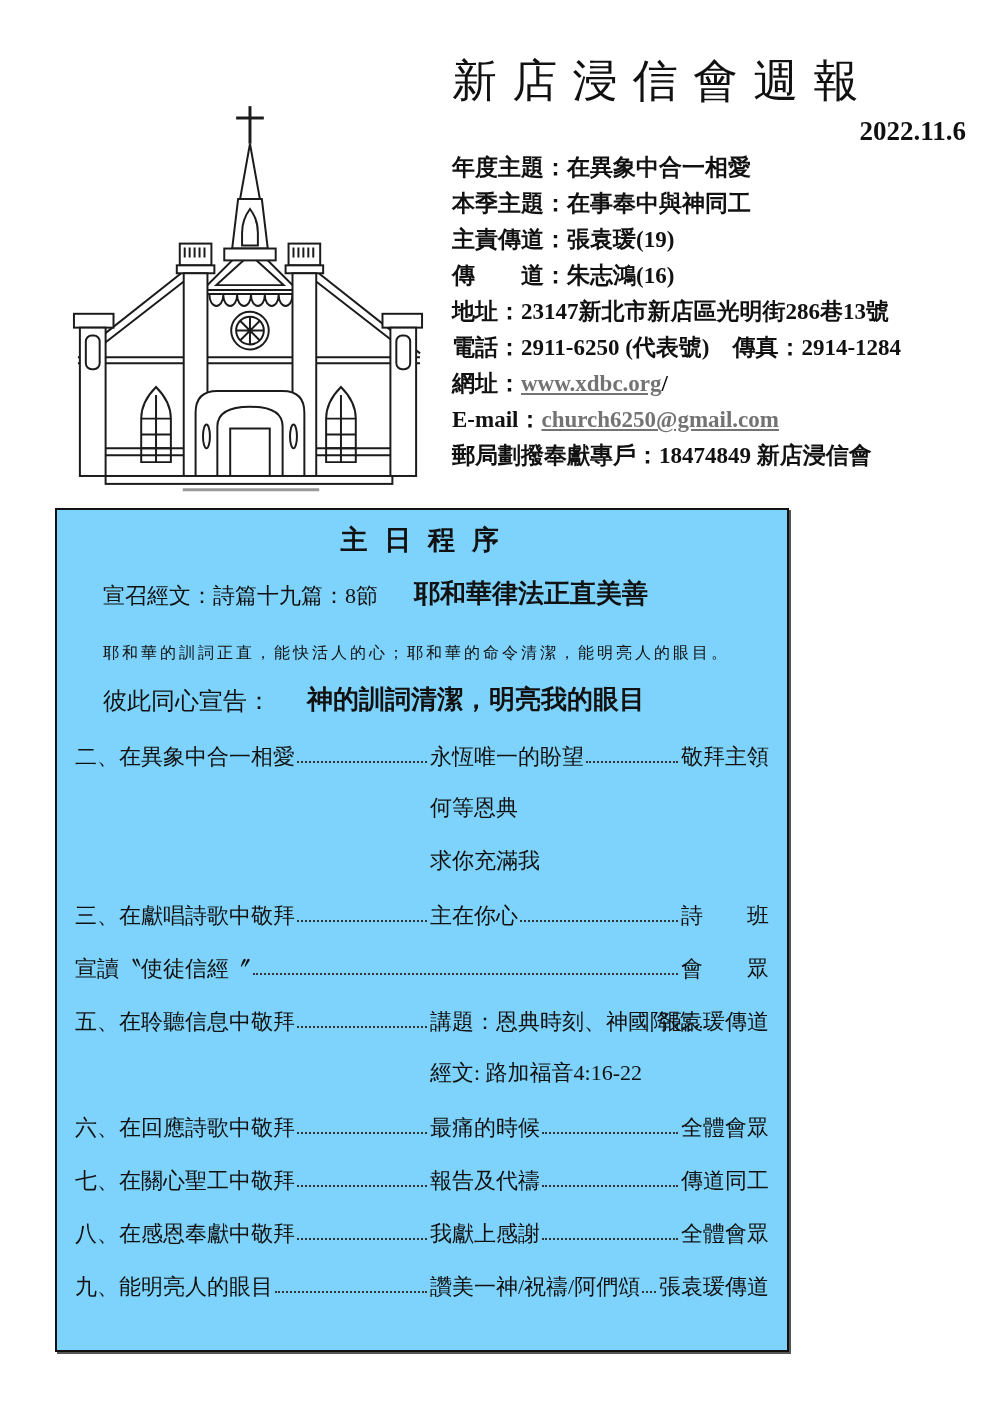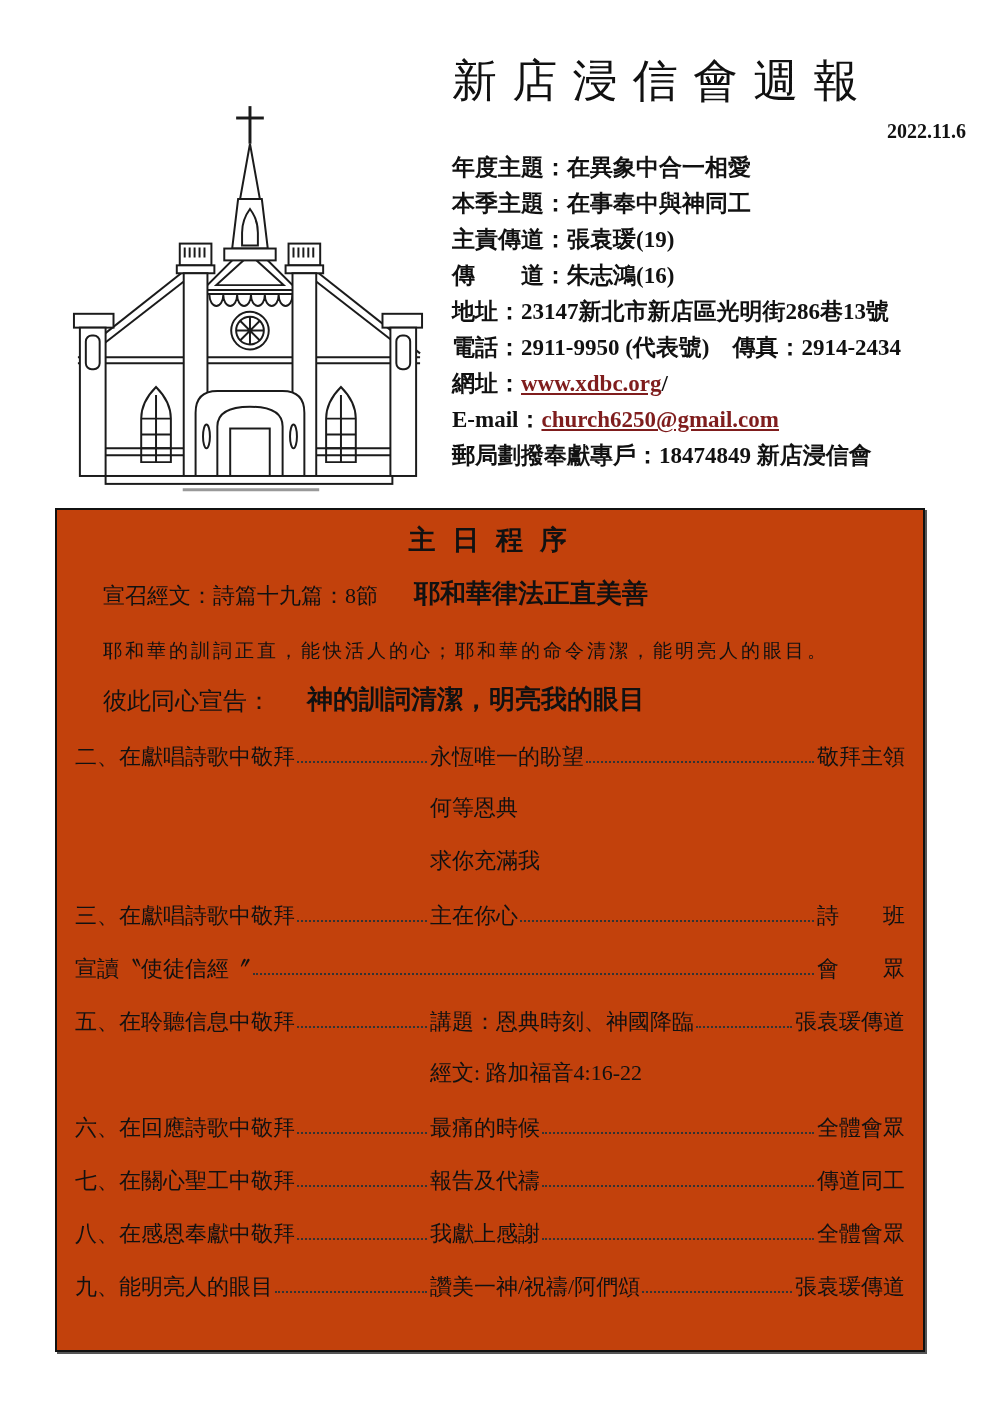--- a/index.html
+++ b/index.html
@@ -8,41 +8,41 @@
     width:1000px; height:1412px; position:relative;
     font-family:"Liberation Serif","DejaVu Serif",serif;
     color:#111;
   }
   
   .masthead { position:absolute; left:4px; top:0; width:1000px; height:508px; }
   .church { position:absolute; left:66px; top:96px; width:356px; height:400px; }
   .church svg { display:block; }
   .mr { position:absolute; left:448px; top:50px; width:514px; }
   .m-title { font-size:45px; line-height:62px; letter-spacing:2px; white-space:nowrap; font-weight:500; }
-  .m-date { height:38px; line-height:38px; text-align:right; font-size:20px; font-weight:bold; }
+  .m-date { height:38px; line-height:38px; text-align:right; font-size:27px; font-weight:bold; }
   .m-line { font-size:23px; font-weight:bold; line-height:36px; white-space:nowrap; }
-  .m-link { color:#7f1d1d; font-weight:bold; text-decoration:underline; cursor:pointer;text-align:right; }
+  .m-link { color:#737373; font-weight:bold; text-decoration:underline; cursor:pointer;text-align:right; }
   
   .program {
-    position:absolute; left:55px; top:508px; width:870px; height:844px;
+    position:absolute; left:55px; top:508px; width:734px; height:844px;
     border:2px solid #111; box-shadow:2px 2px 0 #555;
-    padding:0 18px; background:#c2410c;
+    padding:0 18px; background:#7dd3fc;
   }
   .p-heading { margin-top:12px; height:36px; line-height:36px; text-align:center;
     font-size:27px; font-weight:bold; letter-spacing:5px; }
   .p-row { height:53px; display:flex; align-items:flex-end; font-size:22px; line-height:1.25; }
   .pl { width:355px; display:flex; align-items:flex-end; min-width:0; }
   .pm { flex:1; display:flex; align-items:flex-end; min-width:0; }
   .pt { white-space:nowrap; }
   .dots { flex:1; min-width:10px; border-bottom:2px dotted #333; margin:0 3px 7px 2px; }
   .pr { white-space:nowrap; }
   .p-note { height:53px; display:flex; align-items:flex-end; padding-left:28px;
     font-size:22px; white-space:nowrap;gap:36px; }
   .p-note .big { font-size:26px; font-weight:bold; }
-  .p-spread { letter-spacing:3px; font-size:19px; }
+  .p-spread { letter-spacing:3px; font-size:16px; }
   .p-announce { font-size:24px; }
   .p-announce .big { font-size:26px; }
   .p-mid { height:53px; display:flex; align-items:flex-end; padding-left:355px;
     font-size:22px; white-space:nowrap; }
   svg .ln { stroke:#1b1b1b; stroke-width:2; fill:none; }
   svg .wh { stroke:#1b1b1b; stroke-width:2; fill:#ffffff; }
   svg .thick { stroke-width:3; }
   svg .gray { stroke:#999; stroke-width:3; }
 </style>
 </head>
@@ -113,21 +113,21 @@
   </div>
 
   <div class="mr">
     <div class="m-title">新 店 浸 信 會 週 報</div>
     <div class="m-date">2022.11.6</div>
     <div class="m-line">年度主題：在異象中合一相愛</div>
     <div class="m-line">本季主題：在事奉中與神同工</div>
     <div class="m-line">主責傳道：張袁瑗(19)</div>
     <div class="m-line">傳　　道：朱志鴻(16)</div>
     <div class="m-line">地址：23147新北市新店區光明街286巷13號</div>
-    <div class="m-line">電話：2911-9950 (代表號)　傳真：2914-2434</div>
+    <div class="m-line">電話：2911-6250 (代表號)　傳真：2914-1284</div>
     <div class="m-line">
       <span>網址：</span><a class="m-link">www.xdbc.org</a><span>/</span>
     </div>
     <div class="m-line">
       <span>E-mail：</span><a class="m-link">church6250@gmail.com</a>
     </div>
     <div class="m-line">郵局劃撥奉獻專戶：18474849  新店浸信會</div>
   </div>
 </div>
 
@@ -144,21 +144,21 @@
     <span class="p-spread">耶和華的訓詞正直，能快活人的心；耶和華的命令清潔，能明亮人的眼目。</span>
   </div>
 
   <div class="p-note p-announce">
     <span>彼此同心宣告：</span>
       <span class="big">神的訓詞清潔，明亮我的眼目</span>
   </div>
 
   <div class="p-row">
     <span class="pl">
-        <span class="pt">二、在獻唱詩歌中敬拜</span>
+        <span class="pt">二、在異象中合一相愛</span>
         <span class="dots"></span>
       </span>
     <span class="pm">
         <span class="pt">永恆唯一的盼望</span>
         <span class="dots"></span>
       </span>
     <span class="pr">敬拜主領</span>
   </div>
 
   <div class="p-mid">何等恩典</div>

